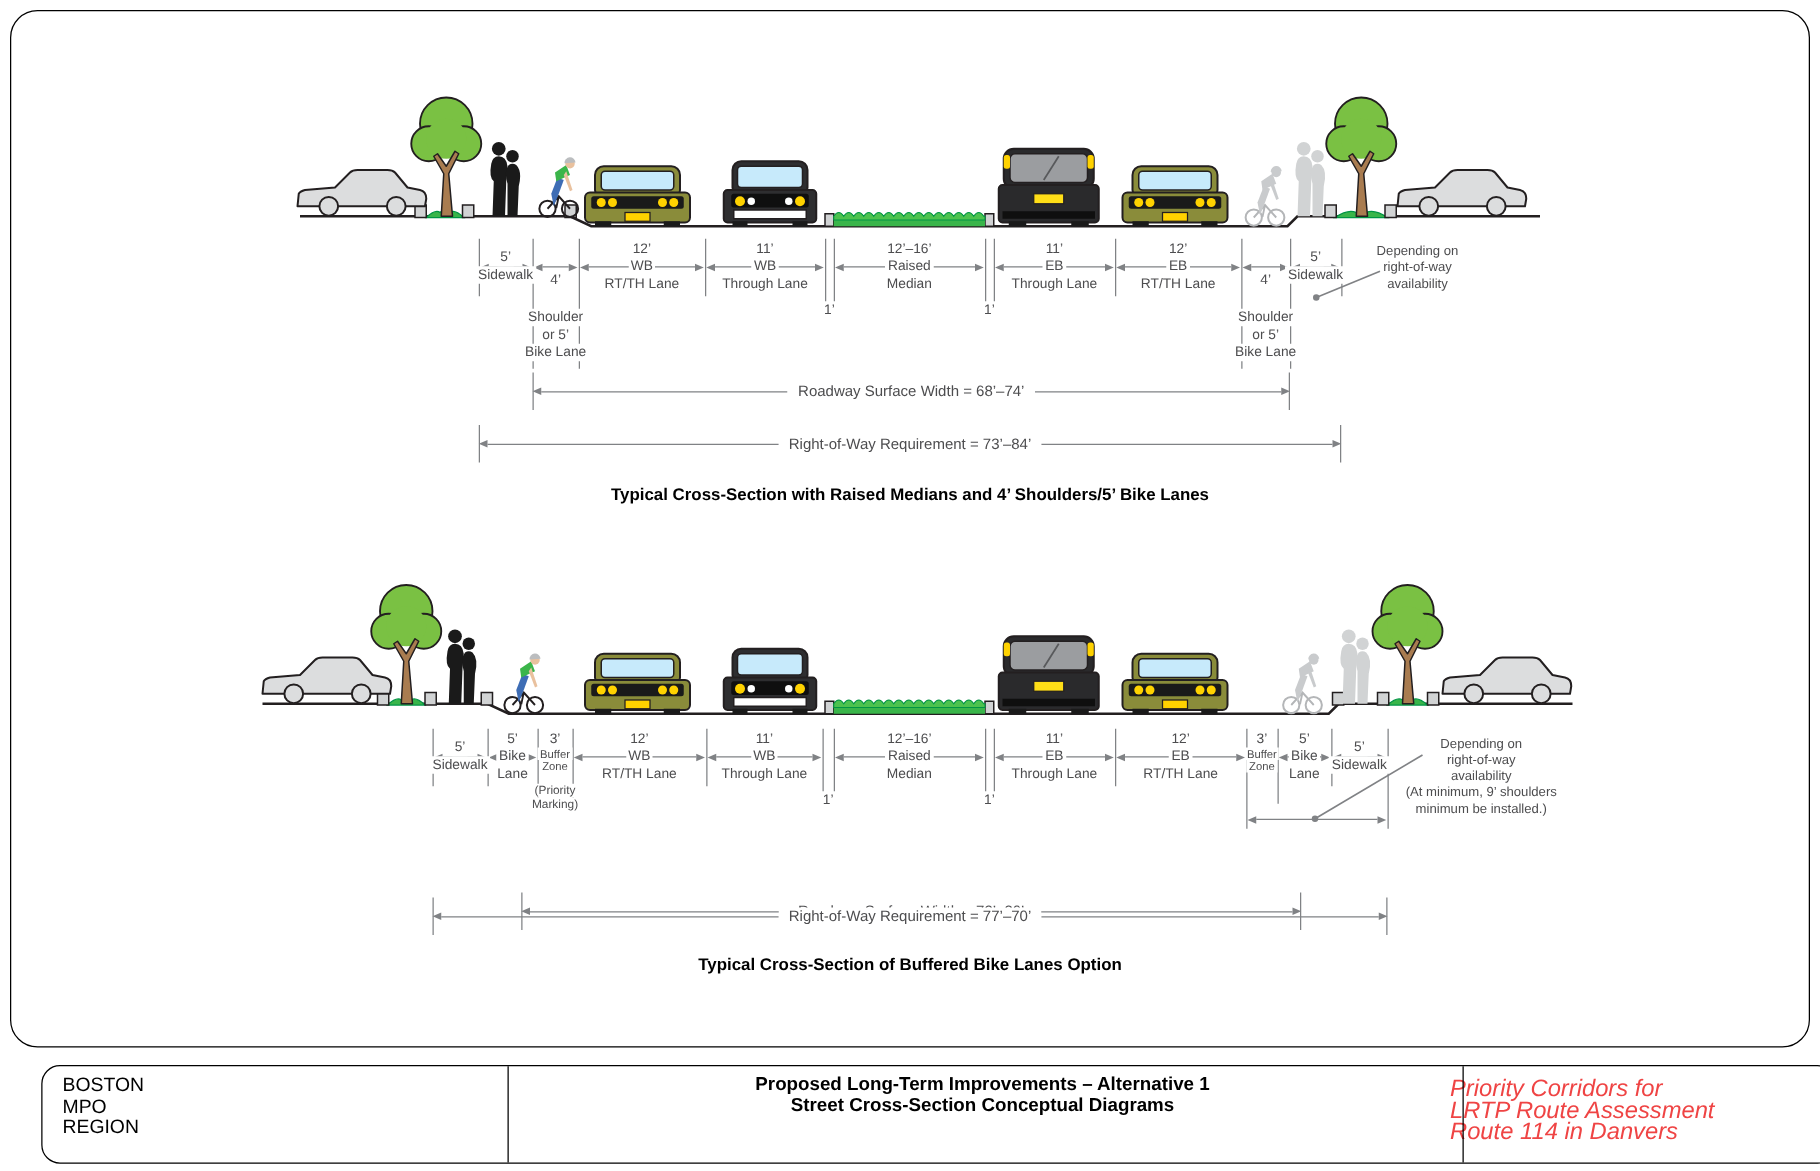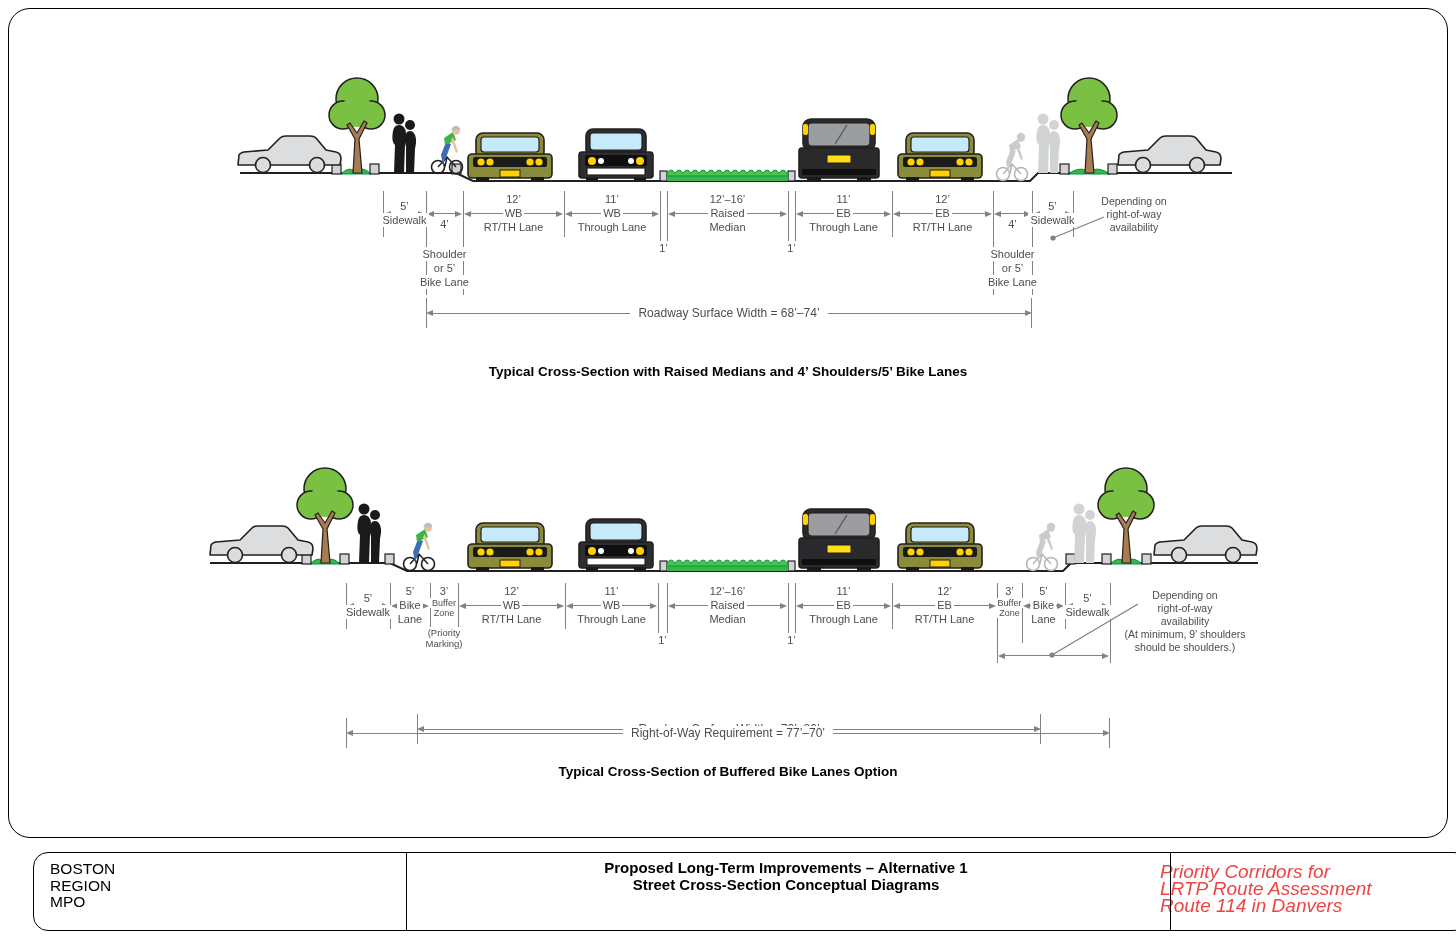--- a/index.html
+++ b/index.html
@@ -407,26 +407,35 @@
       </div>
       <div class="big-dim" style="left:426px;top:298px;width:606px">
    <i class="etick"></i>
         <i class="etick r"></i>
    <i class="ah l"></i>
         <i class="ln"></i>
         <span class="bd-label">Roadway Surface Width = 68’–74’</span>
         <i class="ln"></i>
         <i class="ah r"></i>
       </div>
+      <div class="big-dim" style="left:383px;top:340px;width:690px">
+   <i class="etick"></i>
+        <i class="etick r"></i>
+   <i class="ah l"></i>
+        <i class="ln"></i>
+        <span class="bd-label">Right-of-Way Requirement = 73’–84’</span>
+        <i class="ln"></i>
+        <i class="ah r"></i>
+      </div>
       <div class="note-lines" style="left:1078px;top:195px;width:112px">
         <span>Depending on</span>
         <span>right-of-way</span>
         <span>availability</span>
       </div>
-      <div class="caption" style="top:364px">Typical Cross-Section with Raised Medians and 4’ Shoulders/5’ Bike Lanes</div>
+      <div class="caption" style="top:388px">Typical Cross-Section with Raised Medians and 4’ Shoulders/5’ Bike Lanes</div>
       <div class="tick" style="left:346px;top:583px;height:46px"></div>
       <div class="tick" style="left:390px;top:583px;height:46px"></div>
       <div class="tick" style="left:430px;top:583px;height:60px"></div>
       <div class="tick" style="left:458px;top:583px;height:60px"></div>
       <div class="tick" style="left:565px;top:583px;height:46px"></div>
       <div class="tick" style="left:658px;top:583px;height:54px"></div>
       <div class="tick" style="left:667px;top:583px;height:54px"></div>
       <div class="tick" style="left:788px;top:583px;height:54px"></div>
       <div class="tick" style="left:795px;top:583px;height:54px"></div>
       <div class="tick" style="left:892px;top:583px;height:46px"></div>
@@ -577,41 +586,41 @@
       <div class="dim-arrow" style="left:998px;top:651px;width:111px">
         <i class="ah l"></i>
         <i class="ln"></i>
         <i class="ah r"></i>
       </div>
       <div class="note-lines" style="left:1105px;top:589px;width:160px">
         <span>Depending on</span>
         <span>right-of-way</span>
         <span>availability</span>
         <span>(At minimum, 9’ shoulders</span>
-        <span>should be shoulders.)</span>
+        <span>minimum be installed.)</span>
       </div>
       <div class="caption" style="top:764px">Typical Cross-Section of Buffered Bike Lanes Option</div>
     </div>
 
   <svg id="overlay">
     <g>
       <line x1="1053" y1="238" x2="1104" y2="217" stroke="#808285" stroke-width="1.3"></line>
       <circle cx="1053" cy="238" r="2.6" fill="#808285"></circle>
     </g>
     <g>
       <line x1="1052" y1="655" x2="1138" y2="604" stroke="#808285" stroke-width="1.3"></line>
       <circle cx="1052" cy="655" r="2.6" fill="#808285"></circle>
     </g>
   </svg>
 
   <div class="footer">
     <div class="f-left">
       <div>BOSTON</div>
+      <div>MPO</div>
       <div>REGION</div>
-      <div>MPO</div>
     </div>
     <div class="f-divider" style="left:372px"></div>
     <div class="f-divider" style="left:1136px"></div>
     <div class="f-center">
       <div>Proposed Long-Term Improvements – Alternative 1</div>
       <div>Street Cross-Section Conceptual Diagrams</div>
     </div>
     <div class="f-right">
       <div>Priority Corridors for</div>
       <div>LRTP Route Assessment</div>

